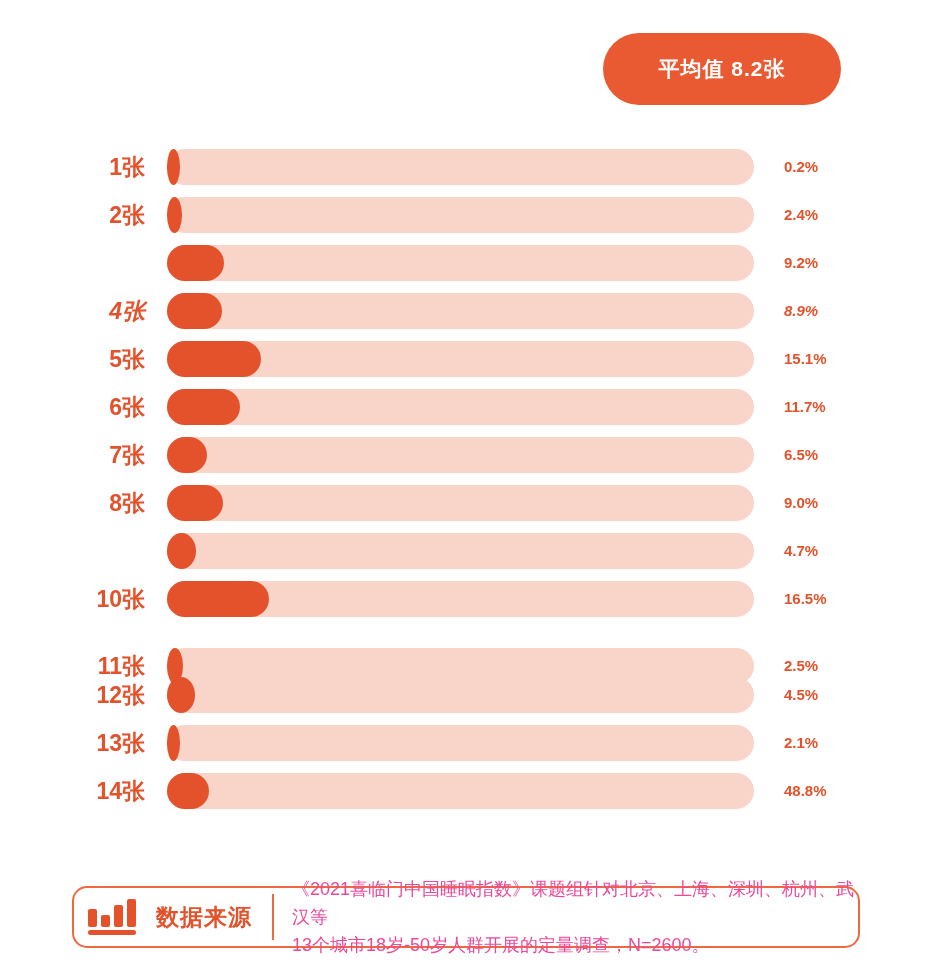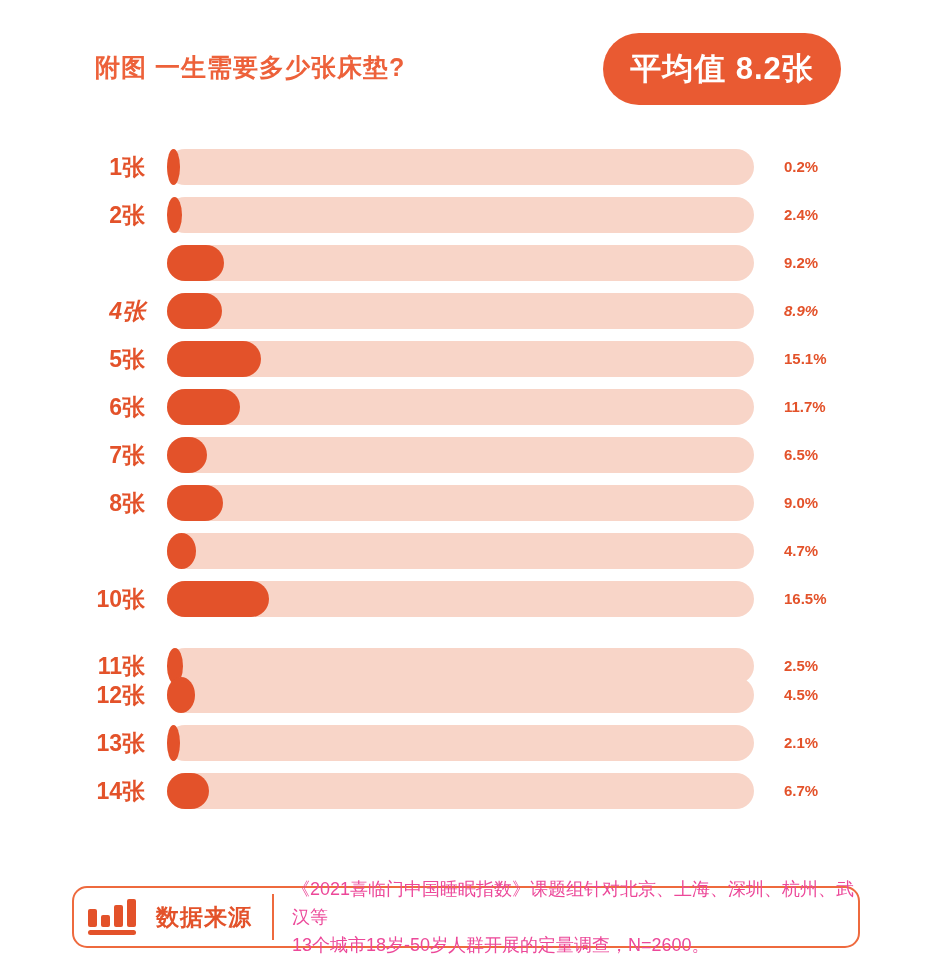--- a/index.html
+++ b/index.html
@@ -8,21 +8,21 @@
     font-family:"Liberation Sans","DejaVu Sans",sans-serif;
   }
   
   .title{
     position:absolute;left:95px;top:51px;margin:0;
     font-size:25px;font-weight:600;color:#ED613A;letter-spacing:1px;
   }
   .badge{
     position:absolute;left:603px;top:33px;width:238px;height:72px;
     background:#E95A32;border-radius:36px;
-    color:#ffffff;font-size:31px;font-weight:700;letter-spacing:1px;
+    color:#ffffff;font-size:21px;font-weight:700;letter-spacing:1px;
     display:flex;align-items:center;justify-content:center;
   }
   
   .row{position:absolute;left:8px;width:936px;height:52px;}
   .row-label{
     position:absolute;left:0;top:0;width:137px;height:36px;line-height:36px;
     text-align:right;font-size:23px;font-weight:700;color:#E3522A;
   }
   .track{
     position:absolute;left:159px;top:0;width:587px;height:36px;
@@ -51,21 +51,20 @@
   }
   .src-text{
     margin:0;font-size:18px;line-height:28px;color:#ec4899;flex:1 1 auto;
   }
 </style>
 </head>
 <body>
 
 <div class="canvas">
 
-  <h1 class="title">附图 一生需要多少张床垫?</h1>
 
   <div class="badge">平均值 8.2张</div>
 
   <div>
     <div id="rows">
         <div class="row" style="top: 149px;">
           <div class="row-label">1张</div>
           <div class="track" style="background: rgb(248, 213, 200);">
             <div class="fill" style="width: 13px; background: rgb(227, 82, 42); border-radius: 50%;"></div>
           </div>
@@ -151,21 +150,21 @@
           <div class="track" style="background: rgb(248, 213, 200);">
             <div class="fill" style="width: 13px; background: rgb(227, 82, 42); border-radius: 50%;"></div>
           </div>
           <div class="row-value">2.1%</div>
         </div>
         <div class="row" style="top: 773px;">
           <div class="row-label">14张</div>
           <div class="track" style="background: rgb(248, 213, 200);">
             <div class="fill" style="width: 42px; background: rgb(227, 82, 42); border-radius: 18px;"></div>
           </div>
-          <div class="row-value">6.7%</div>
+          <div class="row-value">48.8%</div>
         </div>
       </div>
   </div>
 
   <div class="footer">
     <svg class="footer-icon" width="54" height="40" viewBox="0 0 54 40">
       <g fill="#E3522A">
         <rect x="2" y="12" width="9" height="18" rx="2"></rect>
         <rect x="15" y="18" width="9" height="12" rx="2"></rect>
         <rect x="28" y="8" width="9" height="22" rx="2"></rect>

